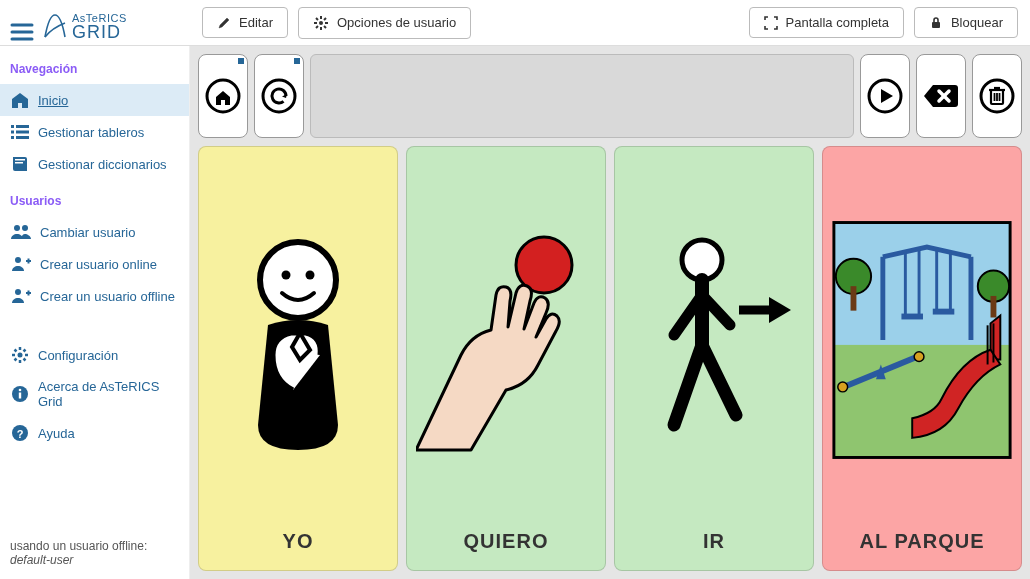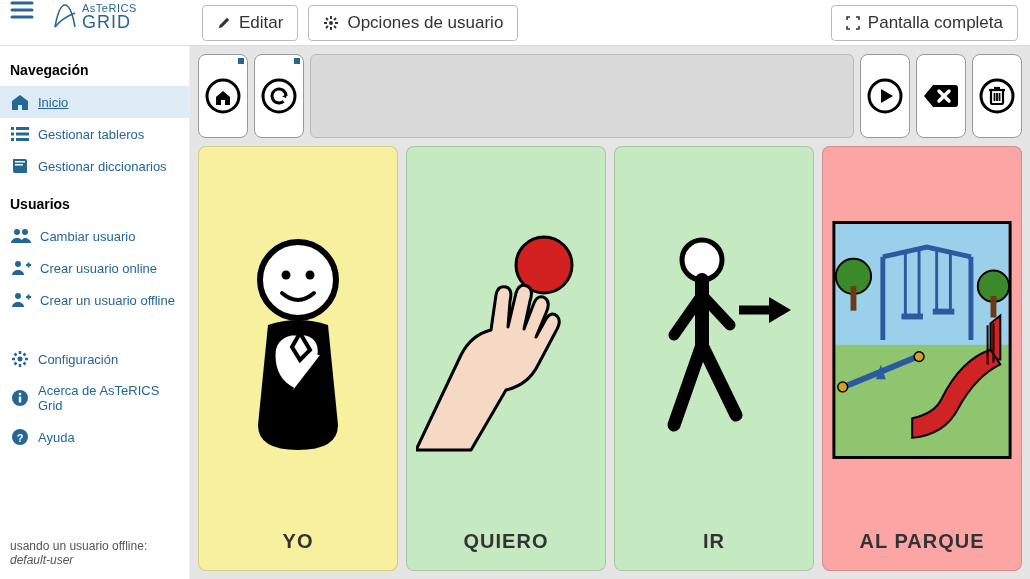--- a/index.html
+++ b/index.html
@@ -1,31 +1,31 @@
 <!DOCTYPE html>
 <html><head>
 <meta charset="utf-8">
 <style>
 * { box-sizing: border-box; margin: 0; padding: 0; }
 body { font-family: Arial, sans-serif; font-size: 14px; color: #333; background: #fff; width: 1030px; height: 579px; overflow: hidden; display: flex; flex-direction: column; }
 .top { display: flex; height: 46px; border-bottom: 1px solid #ddd; }
-.top-left { width: 190px; display: flex; align-items: flex-start; padding-left: 10px; gap: 18px; }
+.top-left { width: 190px; display: flex; align-items: flex-end; padding-left: 10px; gap: 8px; }
 .hamburger { color: #266697; cursor: pointer; }
 .logo { display: flex; align-items: center; gap: 4px; color: #266697; font-size: 20px; }
 .logo-mark { display: inline-block; }
 .logo-text { line-height: 0.9; font-weight: 400; }
 .logo-text .l1 { font-size: 11px; letter-spacing: 0.5px; }
 .logo-text .l2 { font-size: 18px; letter-spacing: 1px; }
 .top-right { flex: 1; display: flex; align-items: center; padding: 0 12px; gap: 10px; }
-.btn { background: #fff; border: 1px solid #bbb; border-radius: 4px; padding: 7px 14px; display: inline-flex; align-items: center; gap: 8px; cursor: pointer; font-size: 17px; color: #333; }
+.btn { background: #fff; border: 1px solid #bbb; border-radius: 4px; padding: 7px 14px; display: inline-flex; align-items: center; gap: 8px; cursor: pointer; font-size: 13px; color: #333; }
 .btn svg, .btn .ico { flex-shrink: 0; }
 .spacer { flex: 1; }
 .body { flex: 1; display: flex; overflow: hidden; }
 .sidebar { width: 190px; background: #fff; padding: 10px 0 6px 0; display: flex; flex-direction: column; border-right: 1px solid #eee; }
-.sb-heading { font-weight: bold; font-size: 14px; padding: 6px 10px 8px 10px; color: #000000; }
+.sb-heading { font-weight: bold; font-size: 12px; padding: 6px 10px 8px 10px; color: #8b5cf6; }
 .sb-item { display: flex; align-items: center; gap: 8px; padding: 7px 10px; color: #266697; cursor: pointer; font-size: 13px; }
 .sb-item.active { background: #dcebf6; }
 .sb-item.active .sb-label { text-decoration: underline; }
 .sb-item svg { flex-shrink: 0; }
 .sb-spacer { flex: 1; }
 .sb-footer { padding: 6px 10px; font-size: 12px; color: #555; }
 .sb-footer i { font-style: italic; }
 .main { flex: 1; background: #e5e5e5; padding: 8px; display: flex; flex-direction: column; gap: 8px; }
 .actionbar { display: flex; gap: 6px; height: 84px; }
 .ab-btn { background: #fff; border: 1px solid #999; border-radius: 8px; width: 50px; display: flex; align-items: center; justify-content: center; cursor: pointer; position: relative; padding: 0; }
@@ -91,20 +91,27 @@
     </button>
     <span class="spacer"></span>
     <button class="btn">
       <svg width="14" height="14" viewBox="0 0 14 14">
           <g stroke="#333" stroke-width="1.6" fill="none">
             <path d="M1 4V1h3M10 1h3v3M13 10v3h-3M4 13H1v-3"></path>
           </g>
         </svg>
       <span>Pantalla completa</span>
     </button>
+    <button class="btn">
+      <svg width="14" height="14" viewBox="0 0 14 14">
+          <rect x="3" y="6" width="8" height="6" rx="1" fill="#333"></rect>
+          <path d="M5 6V4a2 2 0 014 0v2" fill="none" stroke="#333" stroke-width="1.6"></path>
+        </svg>
+      <span>Bloquear</span>
+    </button>
   </div>
 </div>
 
 <div class="body">
   <div class="sidebar">
     <div class="sb-heading">Navegación</div>
 
     <div class="sb-item active">
       <svg width="20" height="18" viewBox="0 0 20 18">
           <path d="M2 8l8-6 8 6v9H12v-5H8v5H2V8z" fill="#266697"></path>

